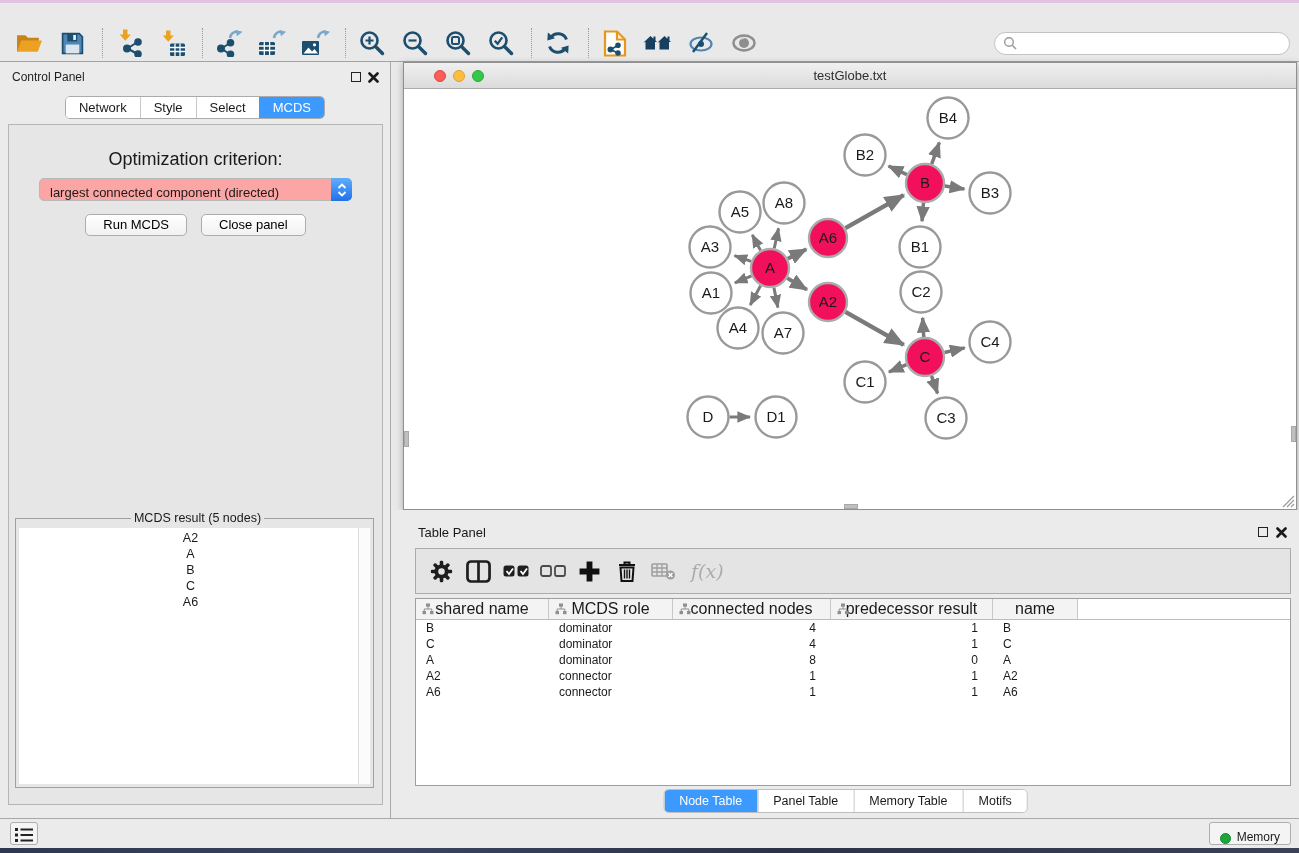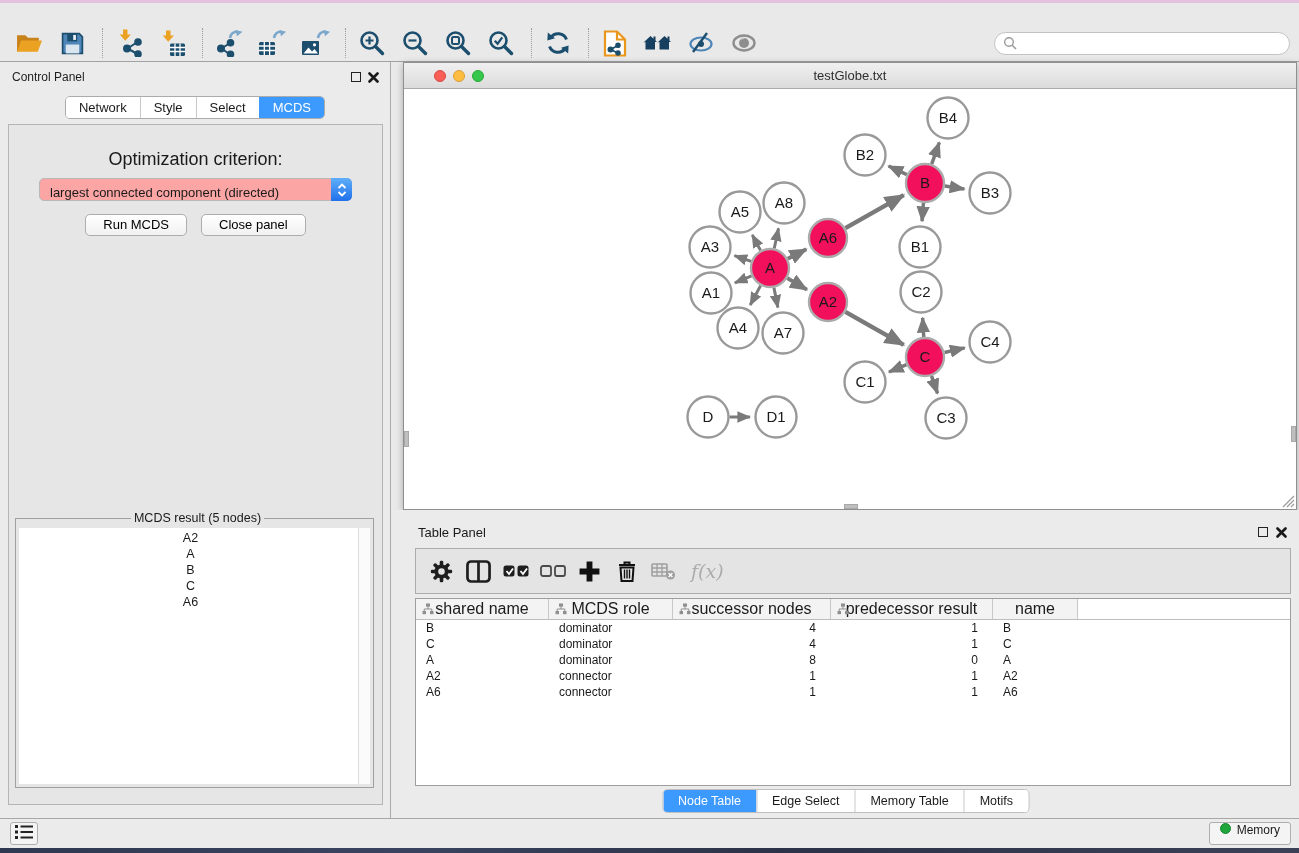--- a/index.html
+++ b/index.html
@@ -96,21 +96,21 @@
   .td{font-size:12px;white-space:nowrap;overflow:hidden;}
   .c0{width:133px;} .c1{width:124px;} .c2{width:158px;} .c3{width:162px;} .c4{width:85px;}
   .td.al{padding-left:10px;} .td.ar{text-align:right;padding-right:15px;}
   .tp-tabbar{position:absolute;left:50%;transform:translateX(-50%);top:279px;}
   .tp-tabbar .tabgroup{border-color:#BFBFBF;}
   .tp-tabbar .tab{font-size:12.5px;padding:0 15px;height:22px;line-height:22px;}
   
   .statusbar{position:absolute;left:0;top:818px;width:1299px;height:30px;background:#EBEBEB;
              border-top:1px solid #A8A8A8;}
   .sb-btn{position:absolute;height:23px;top:3px;background:#F4F4F4;border:1px solid #AEAEAE;
-          border-radius:3px;display:flex;align-items:flex-start;justify-content:center;cursor:pointer;}
+          border-radius:3px;display:flex;align-items:flex-end;justify-content:center;cursor:pointer;}
   .sb-list{left:10px;width:28px;}
   .sb-memory{right:8px;padding:0 10px;font-size:12px;gap:6px;}
   .mem-dot{width:11px;height:11px;border-radius:50%;background:#1EA63C;border:1px solid #15862E;}
   svg{display:block;}
 </style>
 </head>
 <body>
 
 <div class="screen">
   <div class="desktop-top"></div>
@@ -494,21 +494,21 @@
           </div>
           <div class="th c2">
             <span class="col-icon">
               <svg width="12" height="12" viewBox="0 0 12 12">
                 <rect x="4" y="0.5" width="4" height="3.2" fill="#8F8F8F"></rect>
                 <path d="M6 3.7 V6 M2.2 6 H9.8 M2.2 6 V8 M9.8 6 V8" stroke="#8F8F8F" stroke-width="1" fill="none"></path>
                 <rect x="0.5" y="8" width="3.5" height="3.2" fill="#8F8F8F"></rect>
                 <rect x="8" y="8" width="3.5" height="3.2" fill="#8F8F8F"></rect>
               </svg>
             </span>
-            <span>successor nodes</span>
+            <span>connected nodes</span>
           </div>
           <div class="th c3">
             <span class="col-icon">
               <svg width="12" height="12" viewBox="0 0 12 12">
                 <rect x="4" y="0.5" width="4" height="3.2" fill="#8F8F8F"></rect>
                 <path d="M6 3.7 V6 M2.2 6 H9.8 M2.2 6 V8 M9.8 6 V8" stroke="#8F8F8F" stroke-width="1" fill="none"></path>
                 <rect x="0.5" y="8" width="3.5" height="3.2" fill="#8F8F8F"></rect>
                 <rect x="8" y="8" width="3.5" height="3.2" fill="#8F8F8F"></rect>
               </svg>
             </span>
@@ -554,21 +554,21 @@
             <div class="td c2 ar">1</div>
             <div class="td c3 ar">1</div>
             <div class="td c4 al">A6</div>
           </div>
         </div>
     </div>
 
     <div class="tp-tabbar">
       <div class="tabgroup" id="tp-tabgroup">
           <span class="tab active">Node Table</span>
-          <span class="tab">Edge Select</span>
+          <span class="tab">Panel Table</span>
           <span class="tab">Memory Table</span>
           <span class="tab">Motifs</span>
         </div>
     </div>
   </div>
 
   <div class="statusbar">
     <span class="sb-btn sb-list">
       <svg width="20" height="18" viewBox="0 0 20 18">
           <g fill="#222">

